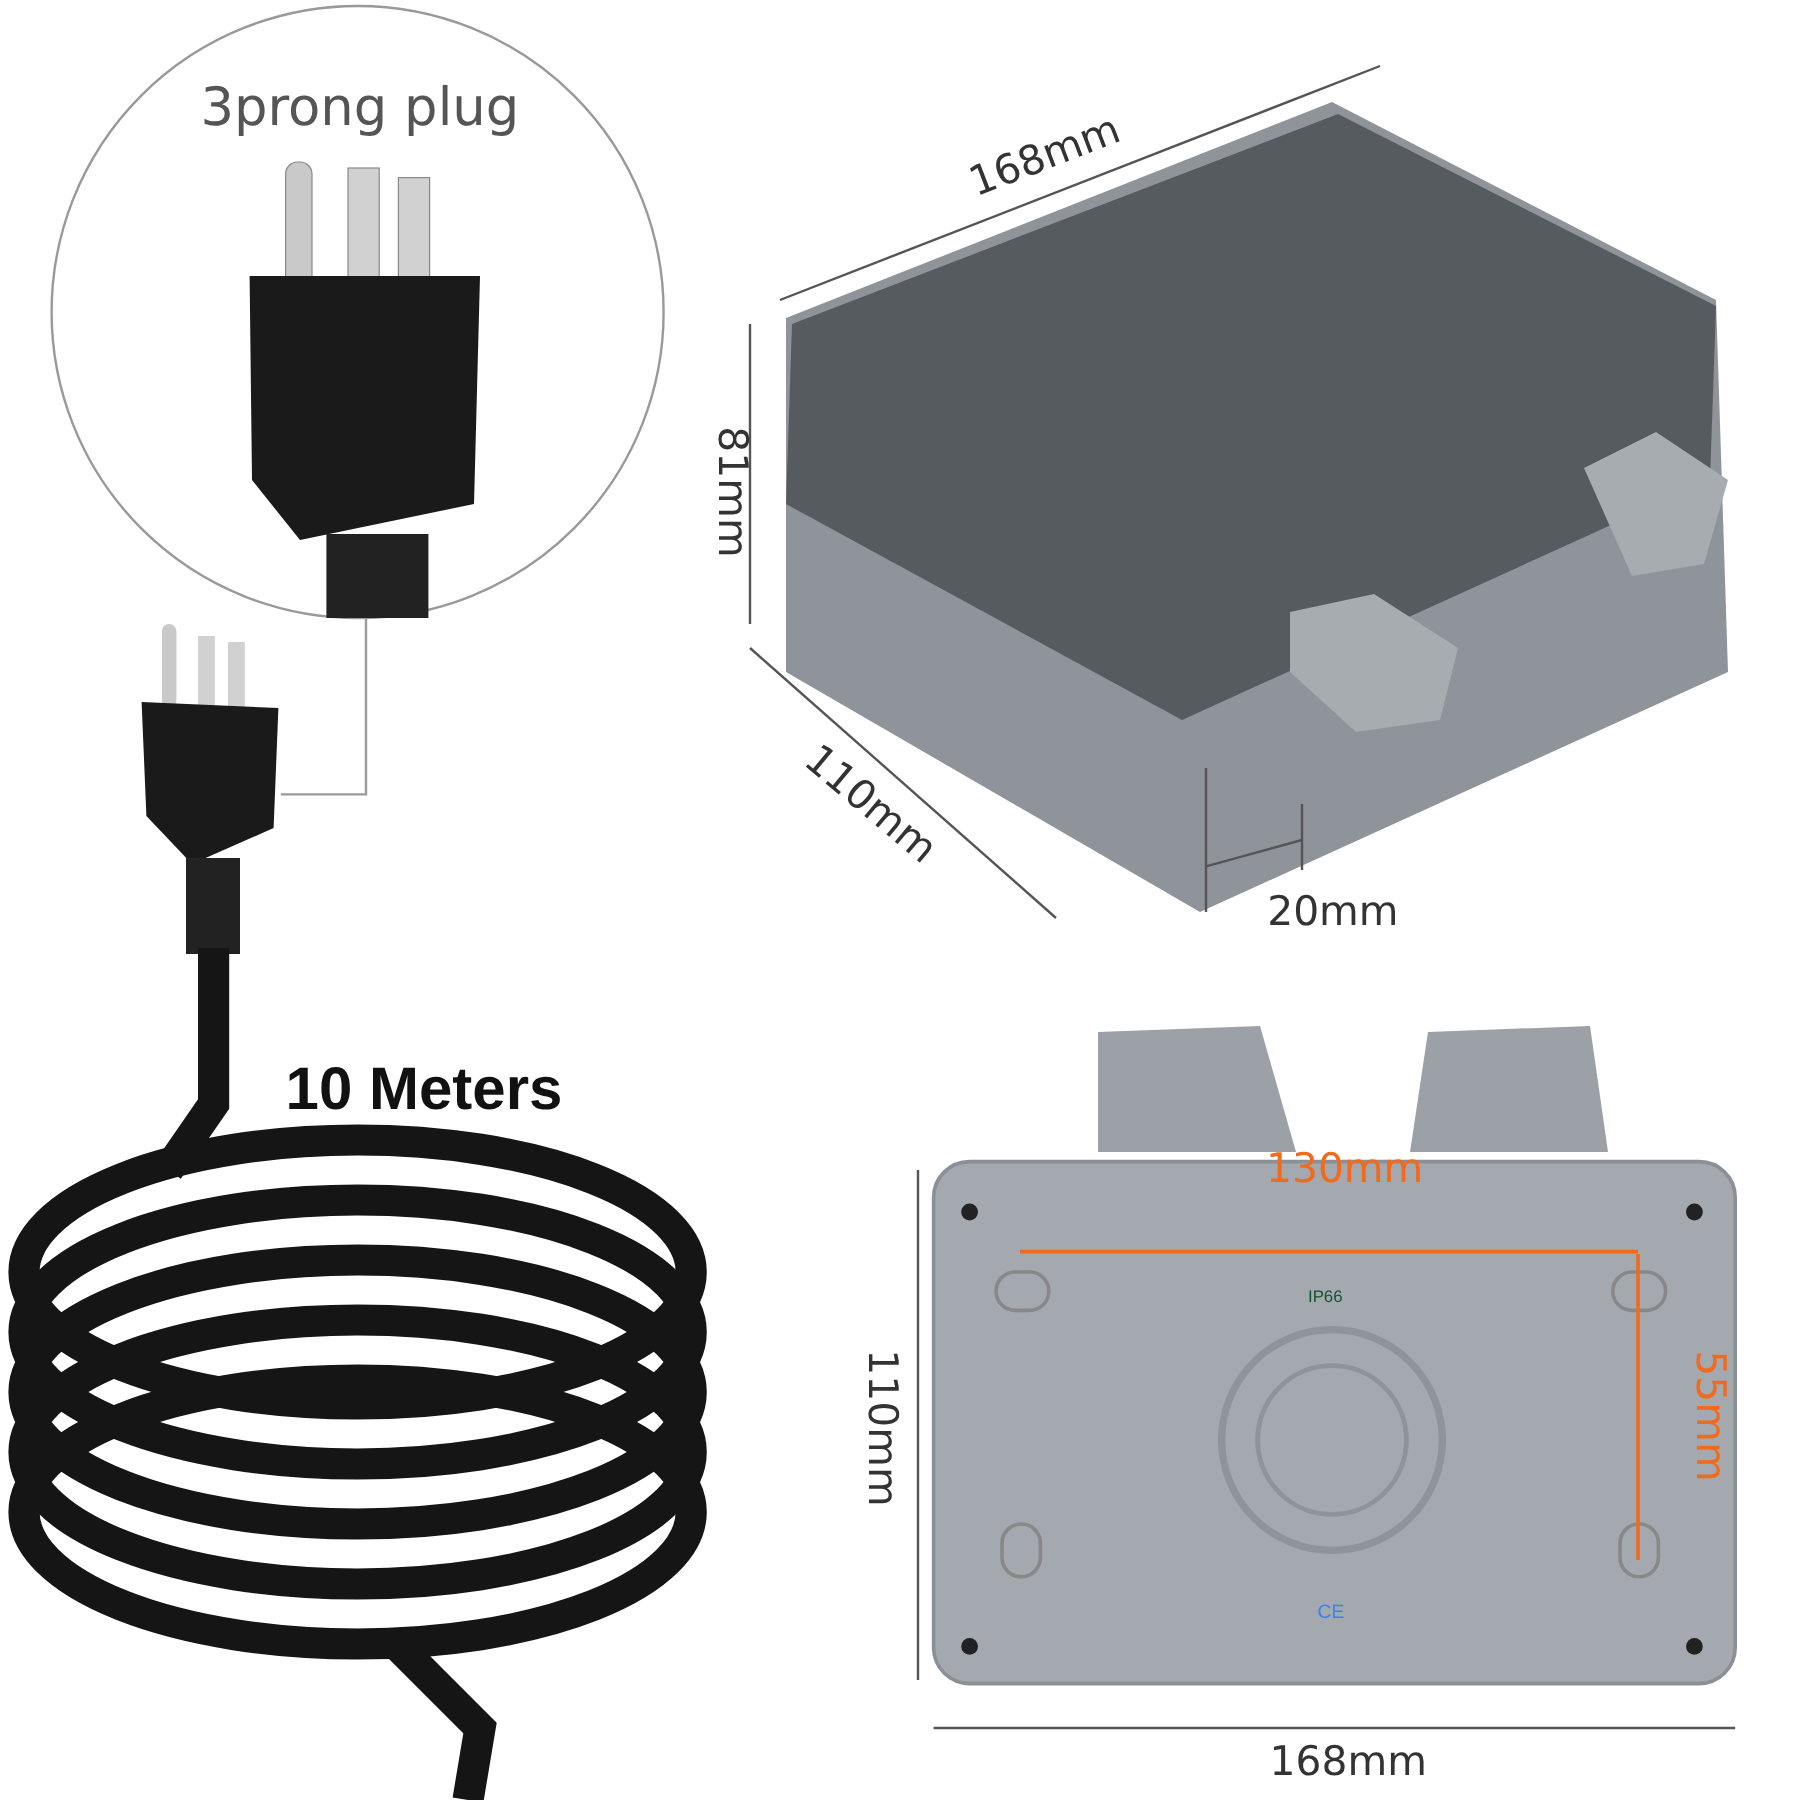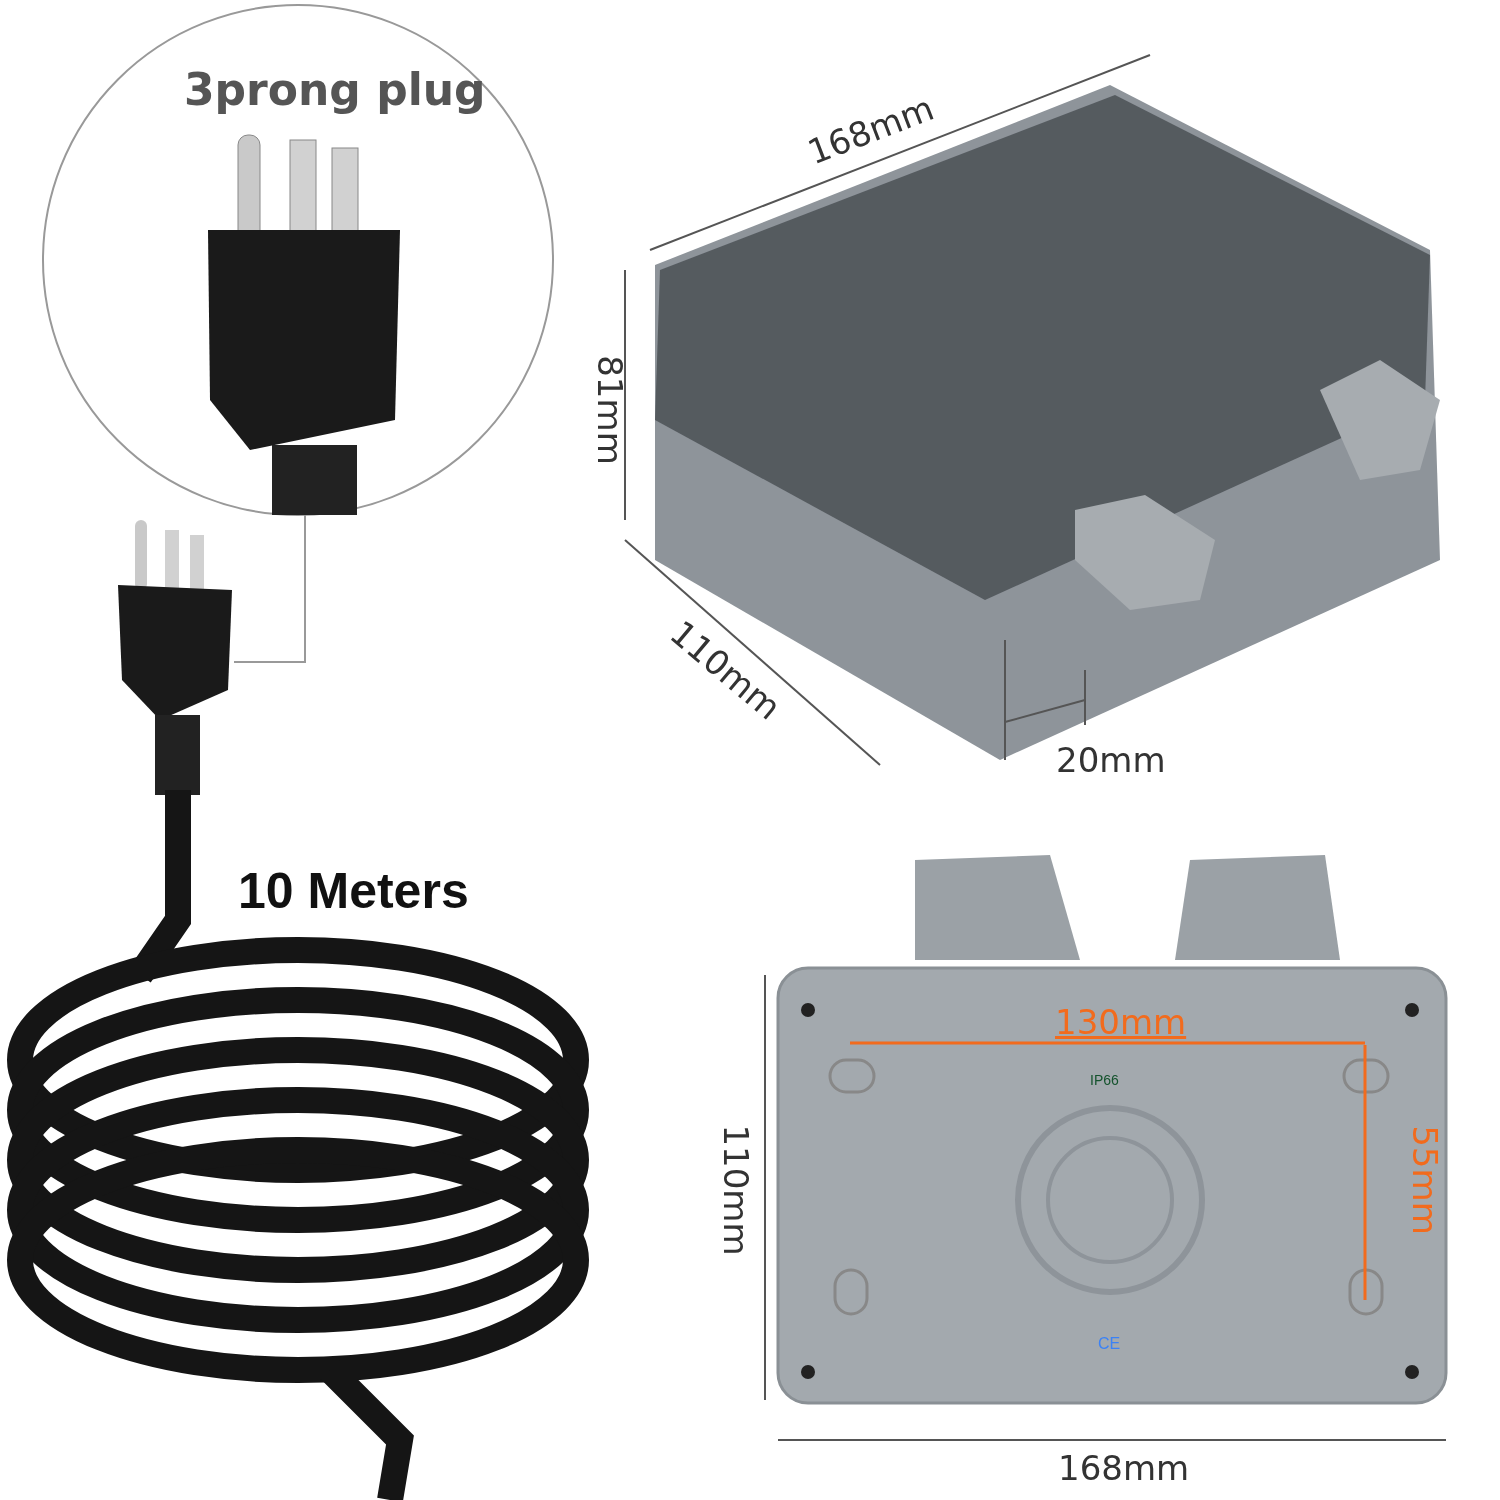--- a/index.html
+++ b/index.html
@@ -1,19 +1,19 @@
 <!DOCTYPE html>
 <html><head>
 <meta charset="utf-8">
 <style>
   html, body { margin:0; padding:0; background:#ffffff; }
   body { width:1500px; height:1500px; position:relative; overflow:hidden; font-family:"Liberation Sans", sans-serif; }
   .abs { position:absolute; }
   .lbl { color:#333; font-size:34px; white-space:nowrap; font-family:"DejaVu Sans", sans-serif; }
-  .big { font-weight:bold; font-size:50px; color:#111; }
+  .big { font-weight:bold; font-size:50px; color:#111;margin-top:16px; }
   .orange { color:#f26b1d; }
   svg { position:absolute; left:0; top:0; }
 </style>
 </head>
 <body>
 
 <svg width="1500" height="1500">
 
   <circle cx="298" cy="260" r="255" fill="#fff" stroke="#999" stroke-width="2"></circle>
 
@@ -73,26 +73,26 @@
     <rect x="1344" y="1060" width="44" height="32" rx="16" fill="none" stroke="#888" stroke-width="3"></rect>
     <rect x="835" y="1270" width="32" height="44" rx="16" fill="none" stroke="#888" stroke-width="3"></rect>
     <rect x="1350" y="1270" width="32" height="44" rx="16" fill="none" stroke="#888" stroke-width="3"></rect>
     <line x1="850" y1="1043" x2="1365" y2="1043" stroke="#f26b1d" stroke-width="3"></line>
     <line x1="1365" y1="1045" x2="1365" y2="1300" stroke="#f26b1d" stroke-width="3"></line>
     <line x1="765" y1="975" x2="765" y2="1400" stroke="#555" stroke-width="2"></line>
     <line x1="778" y1="1440" x2="1446" y2="1440" stroke="#555" stroke-width="2"></line>
   </g>
 </svg>
 
-<div class="abs lbl" style="left:184px;top:64px;font-size:44px;color:#555;font-weight:bold;">3prong plug</div>
+<div class="abs lbl" style="left:167px;top:64px;font-size:44px;color:#555;">3prong plug</div>
 <div class="abs big" style="left:238px;top:862px;">10 Meters</div>
 
 <div class="abs lbl" style="left:805px;top:110px;transform:rotate(-21deg);">168mm</div>
 <div class="abs lbl" style="left:555px;top:390px;transform:rotate(90deg);">81mm</div>
 <div class="abs lbl" style="left:660px;top:650px;transform:rotate(40deg);">110mm</div>
 <div class="abs lbl" style="left:1056px;top:740px;">20mm</div>
 
-<div class="abs lbl orange" style="left:1055px;top:1002px;text-decoration:underline;">130mm</div>
+<div class="abs lbl orange" style="left:1055px;top:954px;">130mm</div>
 <div class="abs lbl orange" style="left:1370px;top:1160px;transform:rotate(90deg);">55mm</div>
 <div class="abs lbl" style="left:670px;top:1170px;transform:rotate(90deg);">110mm</div>
 <div class="abs lbl" style="left:1058px;top:1448px;">168mm</div>
 <div class="abs" style="left:1090px;top:1072px;font-size:14px;color:#14532d;">IP66</div>
 <div class="abs" style="left:1098px;top:1335px;font-size:16px;color:#3b82f6;">CE</div>
 
 </body></html>

